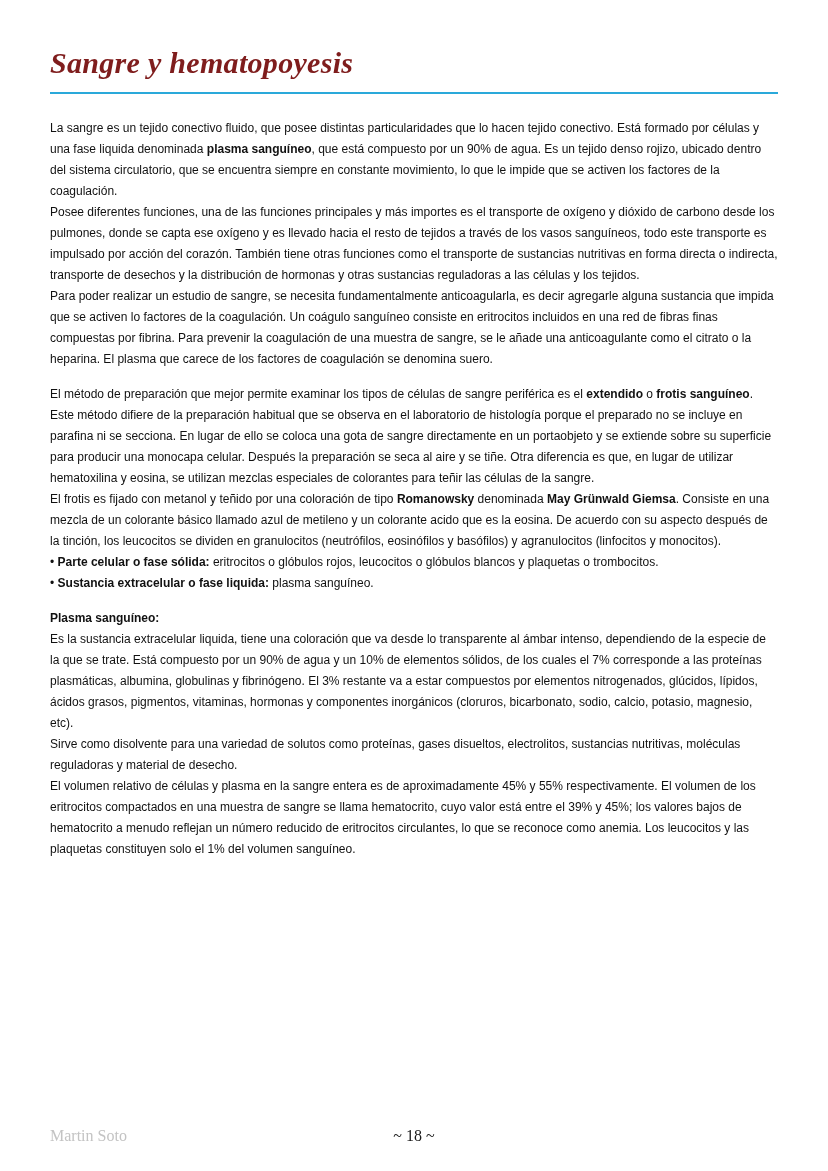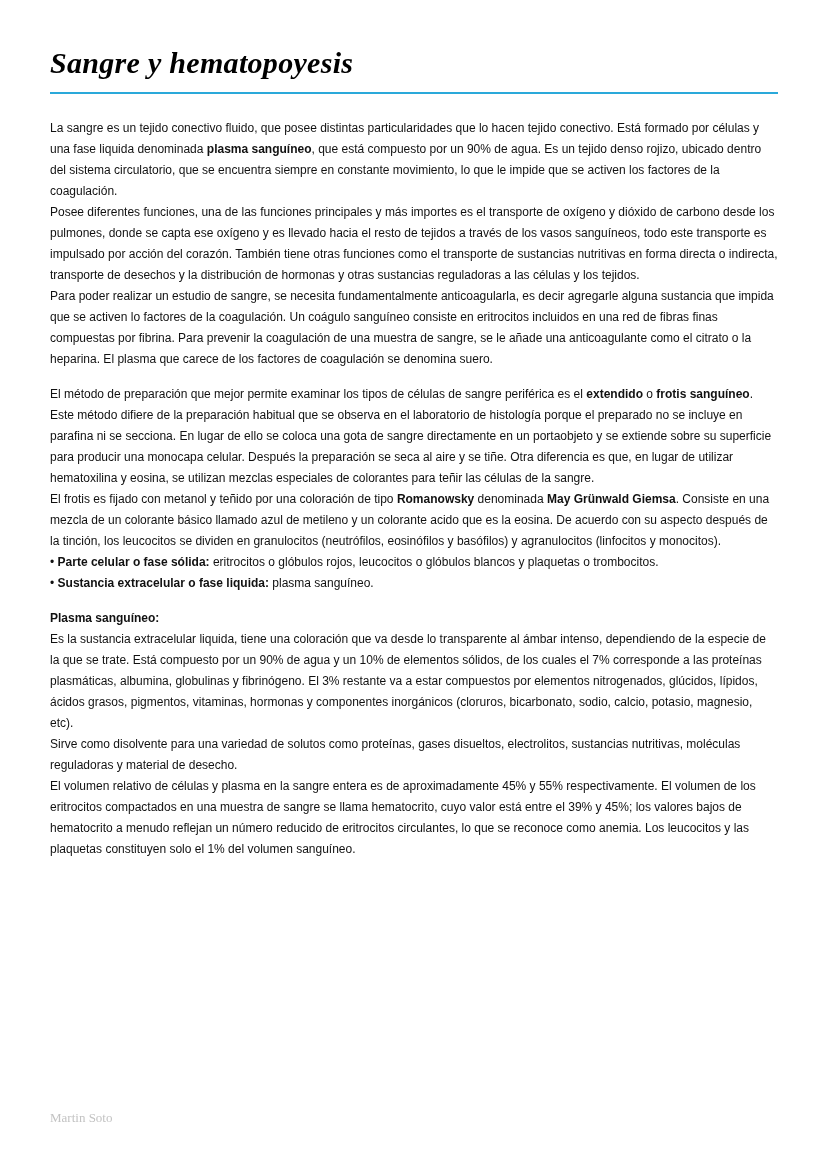--- a/index.html
+++ b/index.html
@@ -15,45 +15,45 @@
     font-family: "Liberation Sans", sans-serif;
     color: #111111;
   }
   h1.doc-title {
     margin: 0;
     font-family: "Liberation Serif", serif;
     font-style: italic;
     font-weight: 700;
     font-size: 30px;
     line-height: 1.1;
-    color: #000000;
+    color: #7f1d1d;
     letter-spacing: 0.3px;
   }
   .rule {
     height: 2px;
     margin-top: 13px;
     background: #2aa9da; 
   }
   main.doc-body {
     margin-top: 24px;
     font-size: 12px;
     line-height: 21px;
   }
   .block { margin: 0; }
   .block.spaced { margin-top: 14px; }
   .block.heading { font-weight: 700; }
   .block b { font-weight: 700; }
   footer.doc-footer {
     position: absolute;
     left: 50px;
     right: 50px;
-    bottom: 41px;
+    bottom: 24px;
     height: 20px;
     font-family: "Liberation Serif", serif;
-    font-size: 13px;
+    font-size: 16px;
   }
   .footer-author {
     position: absolute;
     left: 0;
     top: 0;
     color: #c3c3c3;
   }
   .footer-page-number {
     display: block;
     width: 100%;
@@ -79,14 +79,15 @@
       <p class="block bullet"><span>• </span><b>Parte celular o fase sólida:</b><span> eritrocitos o glóbulos rojos, leucocitos o glóbulos blancos y plaquetas o trombocitos.</span></p>
       <p class="block bullet"><span>• </span><b>Sustancia extracelular o fase liquida:</b><span> plasma sanguíneo.</span></p>
       <p class="block heading spaced"><b>Plasma sanguíneo:</b></p>
       <p class="block paragraph"><span>Es la sustancia extracelular liquida, tiene una coloración que va desde lo transparente al ámbar intenso, dependiendo de la especie de la que se trate. Está compuesto por un 90% de agua y un 10% de elementos sólidos, de los cuales el 7% corresponde a las proteínas plasmáticas, albumina, globulinas y fibrinógeno. El 3% restante va a estar compuestos por elementos nitrogenados, glúcidos, lípidos, ácidos grasos, pigmentos, vitaminas, hormonas y componentes inorgánicos (cloruros, bicarbonato, sodio, calcio, potasio, magnesio, etc).</span></p>
       <p class="block paragraph"><span>Sirve como disolvente para una variedad de solutos como proteínas, gases disueltos, electrolitos, sustancias nutritivas, moléculas reguladoras y material de desecho.</span></p>
       <p class="block paragraph"><span>El volumen relativo de células y plasma en la sangre entera es de aproximadamente 45% y 55% respectivamente.  El volumen de los eritrocitos compactados en una muestra de sangre se llama hematocrito, cuyo valor está entre el 39% y 45%; los valores bajos de hematocrito a menudo reflejan un número reducido de eritrocitos circulantes, lo que se reconoce como anemia. Los leucocitos y las plaquetas constituyen solo el 1% del volumen sanguíneo.</span></p>
     </main>
 
   <footer class="doc-footer">
     <span class="footer-author">Martin Soto</span>
+    <span class="footer-page-number">~ 18 ~</span>
   </footer>
 </div>
 
 </body></html>

